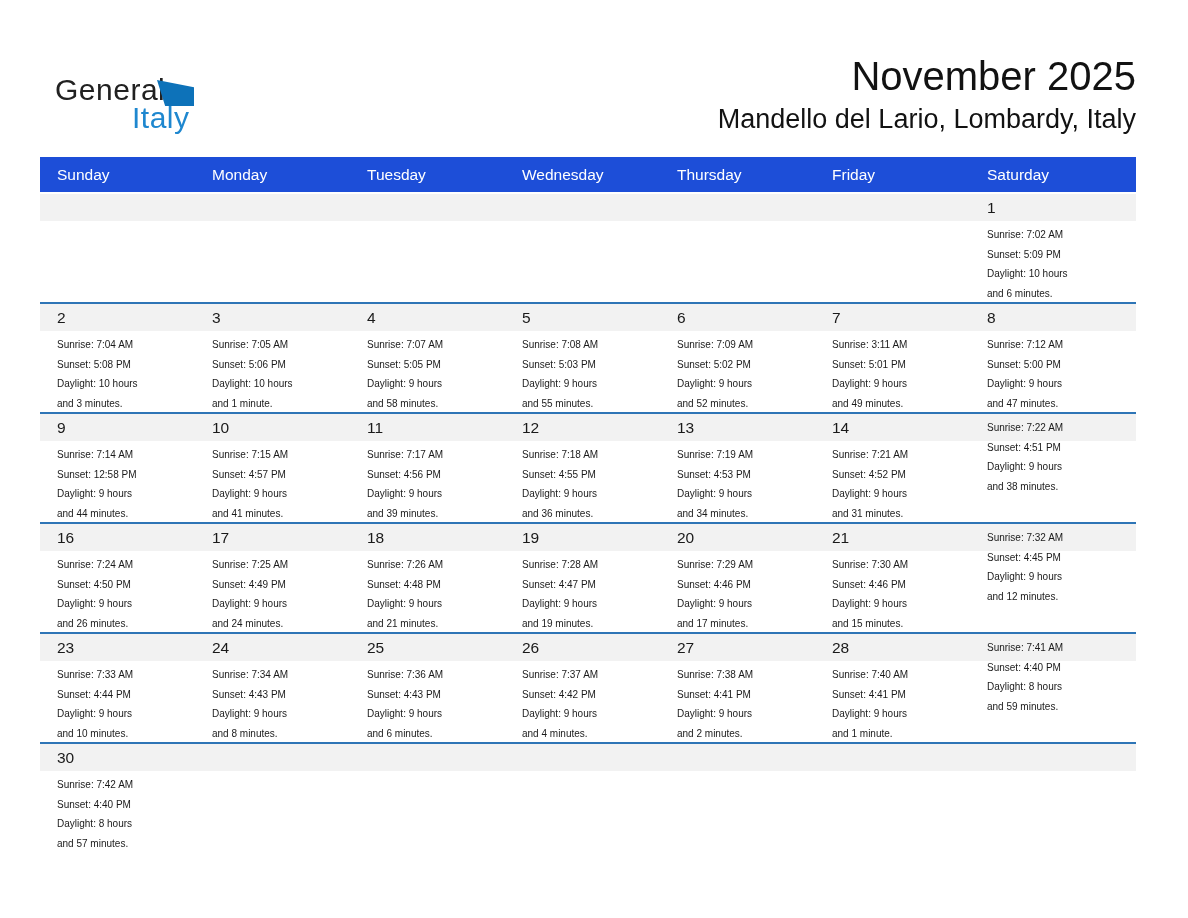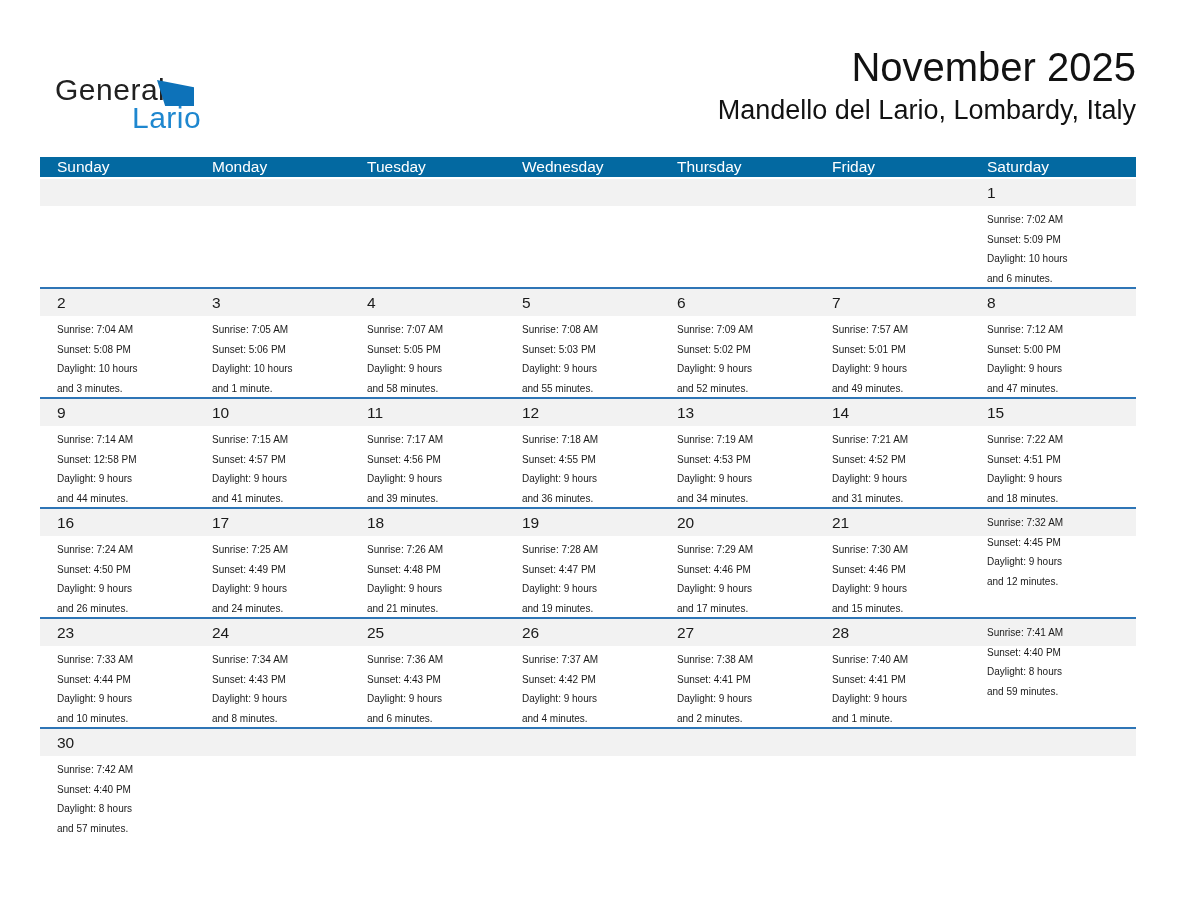--- a/index.html
+++ b/index.html
@@ -15,30 +15,30 @@
   .logo { position: absolute; left: 55px; top: 74px; width: 160px; height: 64px; }
   .logo-general { position: absolute; left: 0; top: 0; font-size: 30px; line-height: 32px; color: #212121; letter-spacing: 0.5px; }
   .logo-triangle {
     position: absolute; left: 102px; top: 6px; width: 37px; height: 26px;
     background: #0d72b9;
     clip-path: polygon(0 0, 100% 28%, 100% 100%, 22% 100%);
   }
   .logo-blue { position: absolute; left: 77px; top: 28px; font-size: 30px; line-height: 32px; color: #1e87cf; letter-spacing: 0.5px; }
 
   
-  .title-block { position: absolute; top: 43px; right: 52px; text-align: right; }
+  .title-block { position: absolute; top: 52px; right: 52px; text-align: right; }
   .title-block h1 { margin: 0; font-size: 40px; line-height: 48px; font-weight: 400; color: #121212; }
   .subtitle { margin-top: 6px; font-size: 27px; line-height: 26px; font-weight: 400; color: #121212; }
 
   
   .calendar { position: absolute; left: 40px; top: 157px; width: 1096px; }
   .weekday-header {
     display: grid; grid-template-columns: repeat(6, 155px) 1fr;
-    height: 20px; align-items: center;
-    background: #0369a1; color: #ffffff;
+    height: 35px; align-items: center;
+    background: #1d4ed8; color: #ffffff;
     margin-bottom: 2px;
   }
   .wd { padding-left: 17px; font-size: 15.5px; font-weight: 400; }
 
   .week-row { position: relative; height: 110px; }
   .week-row.with-sep { border-bottom: 2px solid #2e75b6; }
   .band { position: absolute; left: 0; right: 0; top: 0; height: 27px; background: #f2f2f2; }
   .cells { position: relative; display: grid; grid-template-columns: repeat(6, 155px) 1fr; height: 100%; }
   .day-cell { min-width: 0; }
   .day-num { height: 27px; padding: 5px 0 0 17px; font-size: 15.5px; line-height: 18px; color: #1a1a1a; }
@@ -46,21 +46,21 @@
   .detail-line { white-space: nowrap; }
 </style>
 </head>
 <body>
 
 <div class="page">
 
   <div class="logo">
     <div class="logo-general">General</div>
     <div class="logo-triangle"></div>
-    <div class="logo-blue">Lario</div>
+    <div class="logo-blue">Italy</div>
   </div>
 
   <div class="title-block">
     <h1>November 2025</h1>
     <div class="subtitle">Mandello del Lario, Lombardy, Italy</div>
   </div>
 
   <div class="calendar">
     <div class="weekday-header">
       <div class="wd">Sunday</div>
@@ -154,21 +154,21 @@
               <div class="day-details">
                 <div class="detail-line">Sunrise: 7:09 AM</div>
                 <div class="detail-line">Sunset: 5:02 PM</div>
                 <div class="detail-line">Daylight: 9 hours</div>
                 <div class="detail-line">and 52 minutes.</div>
               </div>
             </div>
             <div class="day-cell">
               <div class="day-num">7</div>
               <div class="day-details">
-                <div class="detail-line">Sunrise: 7:57 AM</div>
+                <div class="detail-line">Sunrise: 3:11 AM</div>
                 <div class="detail-line">Sunset: 5:01 PM</div>
                 <div class="detail-line">Daylight: 9 hours</div>
                 <div class="detail-line">and 49 minutes.</div>
               </div>
             </div>
             <div class="day-cell">
               <div class="day-num">8</div>
               <div class="day-details">
                 <div class="detail-line">Sunrise: 7:12 AM</div>
                 <div class="detail-line">Sunset: 5:00 PM</div>
@@ -229,26 +229,25 @@
             <div class="day-cell">
               <div class="day-num">14</div>
               <div class="day-details">
                 <div class="detail-line">Sunrise: 7:21 AM</div>
                 <div class="detail-line">Sunset: 4:52 PM</div>
                 <div class="detail-line">Daylight: 9 hours</div>
                 <div class="detail-line">and 31 minutes.</div>
               </div>
             </div>
             <div class="day-cell">
-              <div class="day-num">15</div>
               <div class="day-details">
                 <div class="detail-line">Sunrise: 7:22 AM</div>
                 <div class="detail-line">Sunset: 4:51 PM</div>
                 <div class="detail-line">Daylight: 9 hours</div>
-                <div class="detail-line">and 18 minutes.</div>
+                <div class="detail-line">and 38 minutes.</div>
               </div>
             </div>
           </div>
         </div>
         <div class="week-row with-sep">
           <div class="band"></div>
           <div class="cells">
             <div class="day-cell">
               <div class="day-num">16</div>
               <div class="day-details">

